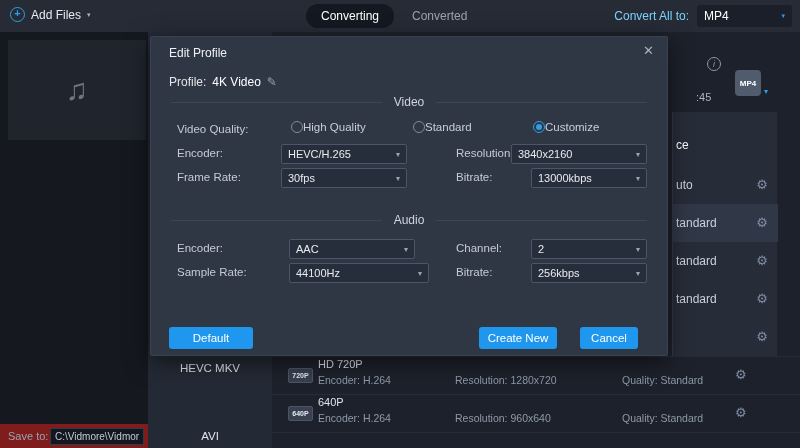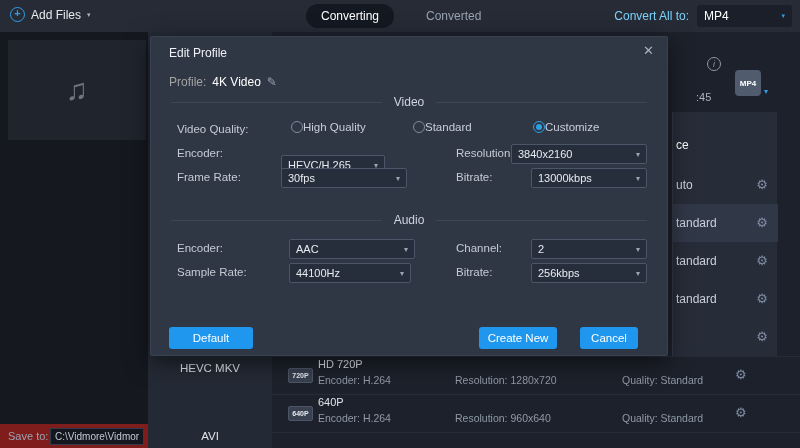--- a/index.html
+++ b/index.html
@@ -7,21 +7,21 @@
   .screen{position:relative;width:800px;height:448px;background:#15181f;overflow:hidden;
           font-family:"Liberation Sans",sans-serif;}
 
   
   .topbar{position:absolute;left:0;top:0;width:800px;height:32px;background:#262b36;z-index:3}
   .addfiles{position:absolute;left:10px;top:7px;display:flex;align-items:center;gap:6px;cursor:pointer}
   .add-circle{width:15px;height:15px;border-radius:50%;border:1.5px solid #2e9fe6;color:#2e9fe6;
               font-size:11px;line-height:11px;text-align:center;font-weight:bold}
   .addfiles .lbl{color:#e8ebf0;font-size:12px}
   .caret{font-size:7px;color:#aab3c0}
-  .tabs{position:absolute;left:306px;top:4px;display:flex;align-items:flex-end;gap:24px}
+  .tabs{position:absolute;left:306px;top:4px;display:flex;align-items:flex-end;gap:10px}
   .tab-active{background:#141821;color:#fff;font-size:12px;padding:5px 15px;border-radius:13px;cursor:pointer}
   .tab{color:#9aa3b2;font-size:12px;padding:5px 8px;cursor:pointer}
   .convertall{position:absolute;right:8px;top:5px;display:flex;align-items:center;gap:8px}
   .convertall .lbl{color:#7dd3fc;font-size:12px}
   .ca-select{width:95px;height:22px;background:#1b1f29;border-radius:3px;display:flex;align-items:center;
              padding:0 7px;color:#fff;font-size:12px;cursor:pointer}
   .ca-select .caret{margin-left:auto;color:#2e9fe6}
 
   
   .thumb{position:absolute;left:8px;top:40px;width:138px;height:100px;background:#20242d;z-index:1;
@@ -60,21 +60,21 @@
   .drow.selected{background:#303747}
   .dlabel{position:absolute;left:3px;top:12px;color:#ccd2dc;font-size:12px}
   .drow .gear{position:absolute;right:10px;top:11px}
 
   
   .dialog{position:absolute;left:150px;top:36px;width:518px;height:320px;background:#2f3644;z-index:10;
           border:1px solid #3a4252;border-radius:2px;box-shadow:0 6px 24px rgba(0,0,0,.55)}
   .dlg-title{position:absolute;left:18px;top:9px;color:#eef1f5;font-size:12px}
   .dlg-close{position:absolute;right:13px;top:6px;color:#aab2bf;font-size:13px;cursor:pointer}
   .profile-row{position:absolute;left:18px;top:38px;display:flex;align-items:center;gap:6px}
-  .profile-row .pl{color:#a3a3a3;font-size:12px}
+  .profile-row .pl{color:#e5e5e5;font-size:12px}
   .profile-row .pv{color:#fff;font-size:12px}
   .profile-row .edit{color:#9aa3b2;font-size:12px;cursor:pointer}
   .sect{position:absolute;left:20px;right:20px;display:flex;align-items:center;gap:12px}
   .sect .line{flex:1;height:1px;background:#3e4656}
   .sect .st{color:#ced4de;font-size:12px}
   .qlabel{position:absolute;left:26px;top:86px;color:#c6cbd4;font-size:11.5px}
   .qopt{position:absolute;top:84px;display:flex;align-items:center;cursor:pointer}
   .radio{width:12px;height:12px;border:1px solid #818b9c;border-radius:50%;position:relative;flex:none}
   .qopt.selected .radio{border-color:#2e9fe6}
   .qopt.selected .radio::after{content:"";position:absolute;left:2px;top:2px;width:6px;height:6px;border-radius:50%;background:#2e9fe6}
@@ -202,21 +202,21 @@
     <div class="qopt" style="left:262px">
       <span class="radio"></span>
       <span class="lab">Standard</span>
     </div>
     <div class="qopt selected" style="left:382px">
       <span class="radio"></span>
       <span class="lab">Customize</span>
     </div>
 
     <span class="flabel" style="left:26px;top:110px">Encoder:</span>
-    <div class="dd" style="left:130px;top:118px;width:104px">
+    <div class="dd" style="left:130px;top:107px;width:126px">
       <span>HEVC/H.265</span>
       <span class="caret">▾</span>
     </div>
     <span class="flabel" style="left:305px;top:110px">Resolution:</span>
     <div class="dd" style="left:360px;top:107px;width:136px">
       <span>3840x2160</span>
       <span class="caret">▾</span>
     </div>
 
     <span class="flabel" style="left:26px;top:134px">Frame Rate:</span>
@@ -241,21 +241,21 @@
       <span>AAC</span>
       <span class="caret">▾</span>
     </div>
     <span class="flabel" style="left:305px;top:205px">Channel:</span>
     <div class="dd" style="left:380px;top:202px;width:116px">
       <span>2</span>
       <span class="caret">▾</span>
     </div>
 
     <span class="flabel" style="left:26px;top:229px">Sample Rate:</span>
-    <div class="dd" style="left:138px;top:226px;width:122px">
+    <div class="dd" style="left:138px;top:226px;width:140px">
       <span>44100Hz</span>
       <span class="caret">▾</span>
     </div>
     <span class="flabel" style="left:305px;top:229px">Bitrate:</span>
     <div class="dd" style="left:380px;top:226px;width:116px">
       <span>256kbps</span>
       <span class="caret">▾</span>
     </div>
 
     <div class="btn" style="left:18px;width:84px">Default</div>

